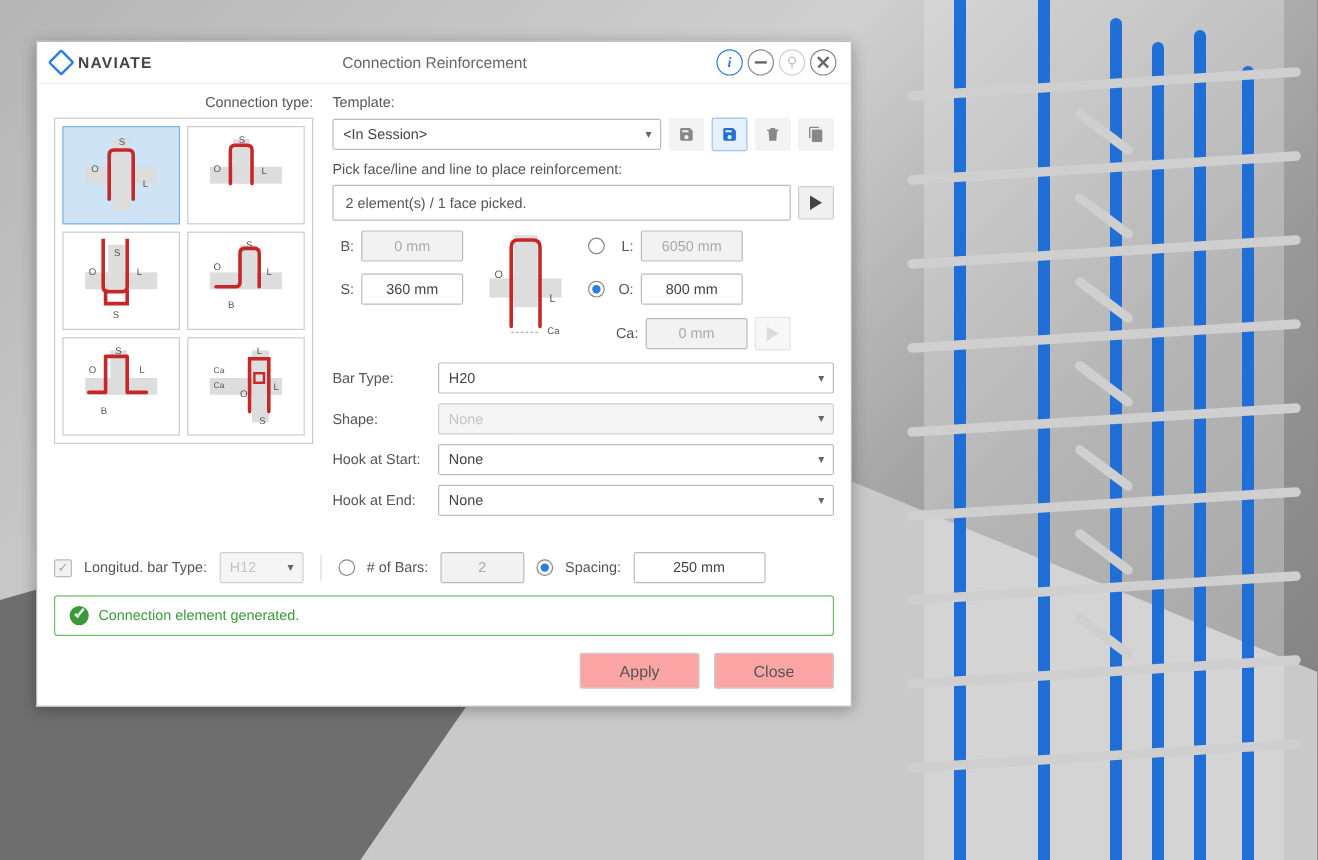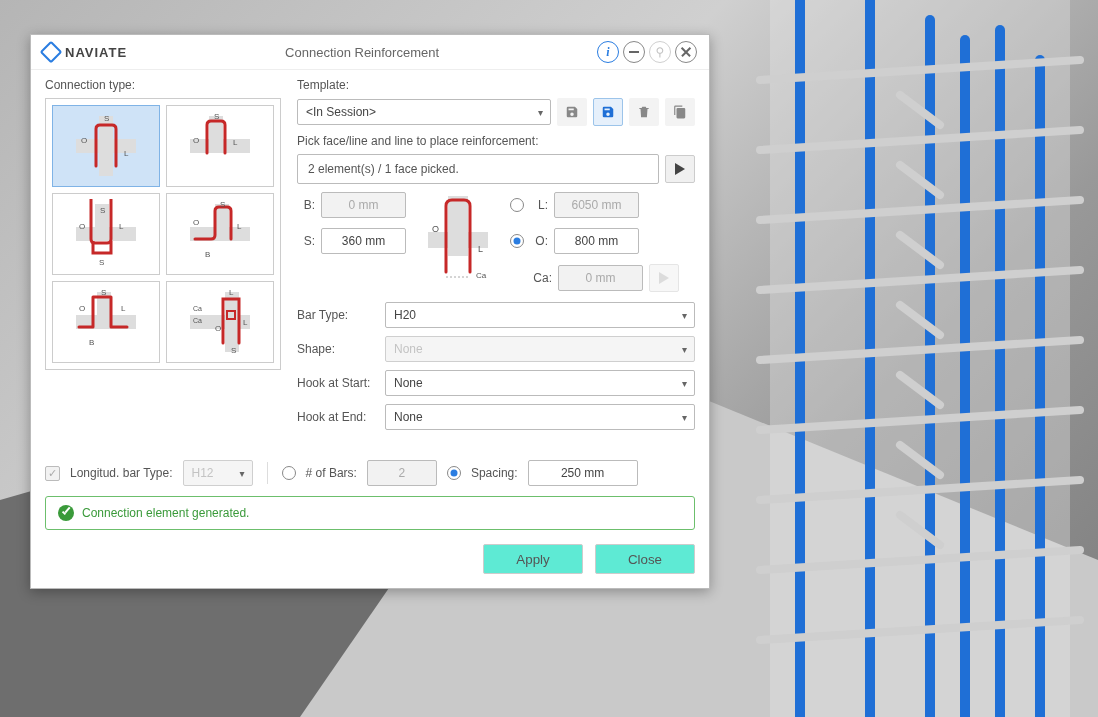--- a/index.html
+++ b/index.html
@@ -50,21 +50,21 @@
 .ticon.min::before { content:""; width:10px; height:2px; background:#666; }
 .ticon.pin { opacity:.4; }
 .ticon.close::before, .ticon.close::after {
   content:""; position:absolute; width:12px; height:1.5px; background:#666;
 }
 .ticon.close { position:relative; }
 .ticon.close::before{ transform:rotate(45deg);}
 .ticon.close::after{ transform:rotate(-45deg);}
 
 .body { padding: 8px 14px 14px; display:flex; gap:16px; }
-.left-col { width:236px; }
+.left-col { width:216px;text-align:right; }
 .right-col { flex:1; }
 
 .section-label { color:#555; margin-bottom:6px; display:block;}
 
 
 .type-grid {
   border:1px solid #ccc;
   padding:6px;
   display:grid;
   grid-template-columns: 1fr 1fr;
@@ -138,21 +138,21 @@
 }
 .status .ok::after {
   content:""; position:absolute; left:4px; top:7px; width:4px; height:2px; background:#fff; transform:rotate(45deg);
 }
 .status .ok::before {
   content:""; position:absolute; left:6px; top:4px; width:7px; height:2px; background:#fff; transform:rotate(-50deg);
 }
 
 .footer { display:flex; justify-content:flex-end; gap:12px; padding:14px; }
 .btn {
-  width:100px; height:30px; border:1px solid #ccc; background:#5eead4; color:#555; cursor:pointer; border-radius:2px;
+  width:100px; height:30px; border:1px solid #ccc; background:#fca5a5; color:#555; cursor:pointer; border-radius:2px;
 }
 
 
 .glyph-save { width:14px; height:14px; }
 .glyph-trash { width:14px; height:16px; }
 .glyph-copy { width:16px; height:14px; }
 .glyph-play { width:0; height:0; border-left:10px solid #444; border-top:6px solid transparent; border-bottom:6px solid transparent; }
 .glyph-play.dim { border-left-color:#bbb; }
 
 .shape-svg { width:70px; height:70px; }

